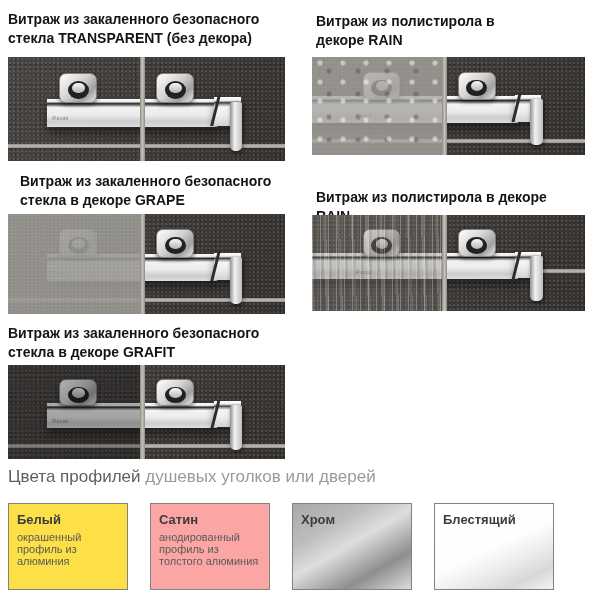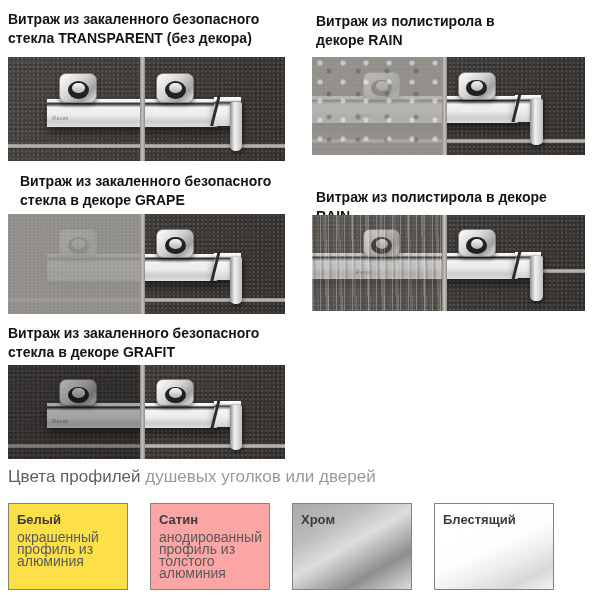--- a/index.html
+++ b/index.html
@@ -70,21 +70,21 @@
       repeating-linear-gradient(88deg, rgba(255,255,255,0.14) 0px, rgba(255,255,255,0.14) 3px, rgba(255,255,255,0) 3px, rgba(255,255,255,0) 14px);}
   .decor-grafit .overlay{background:rgba(12,12,12,0.32);}
   
   .profiles-heading{position:absolute;left:8px;top:466px;margin:0;
     font-size:17px;line-height:22px;font-weight:normal;color:#5f5f5f;}
   .profiles-heading .sec{color:#9a9a9a;text-align:right;}
   .cards{position:absolute;left:8px;top:503px;display:flex;gap:22px;}
   .card{width:120px;height:87px;box-sizing:border-box;border:1px solid #828282;
     padding:8px 4px 0 8px;}
   .card h4{margin:0 0 3px 0;font-size:13px;line-height:16px;font-weight:bold;color:#3c3c3c;}
-  .card p{margin:0;font-size:14px;line-height:12px;color:#5a5a5a;}
+  .card p{margin:0;font-size:11px;line-height:12px;color:#5a5a5a;}
   .finish-white{background:#fde047;}
   .finish-satin{background:#fca5a5;}
   .finish-chrome{background:linear-gradient(150deg,#a9a9a9 0%,#bcbcbc 28%,#dedede 48%,#8e8e8e 75%,#dcdcdc 100%);}
   .finish-bright{background:linear-gradient(155deg,#ffffff 0%,#fefefe 50%,#ececec 68%,#d7d7d7 84%,#f4f4f4 100%);}
 </style>
 </head>
 <body>
 
 <h3 class="opt-title" style="left:8px;top:10px;width:282px">Витраж из закаленного безопасного стекла TRANSPARENT (без декора)</h3>
 <h3 class="opt-title" style="left:316px;top:12px;width:225px">Витраж из полистирола в декоре RAIN</h3>

